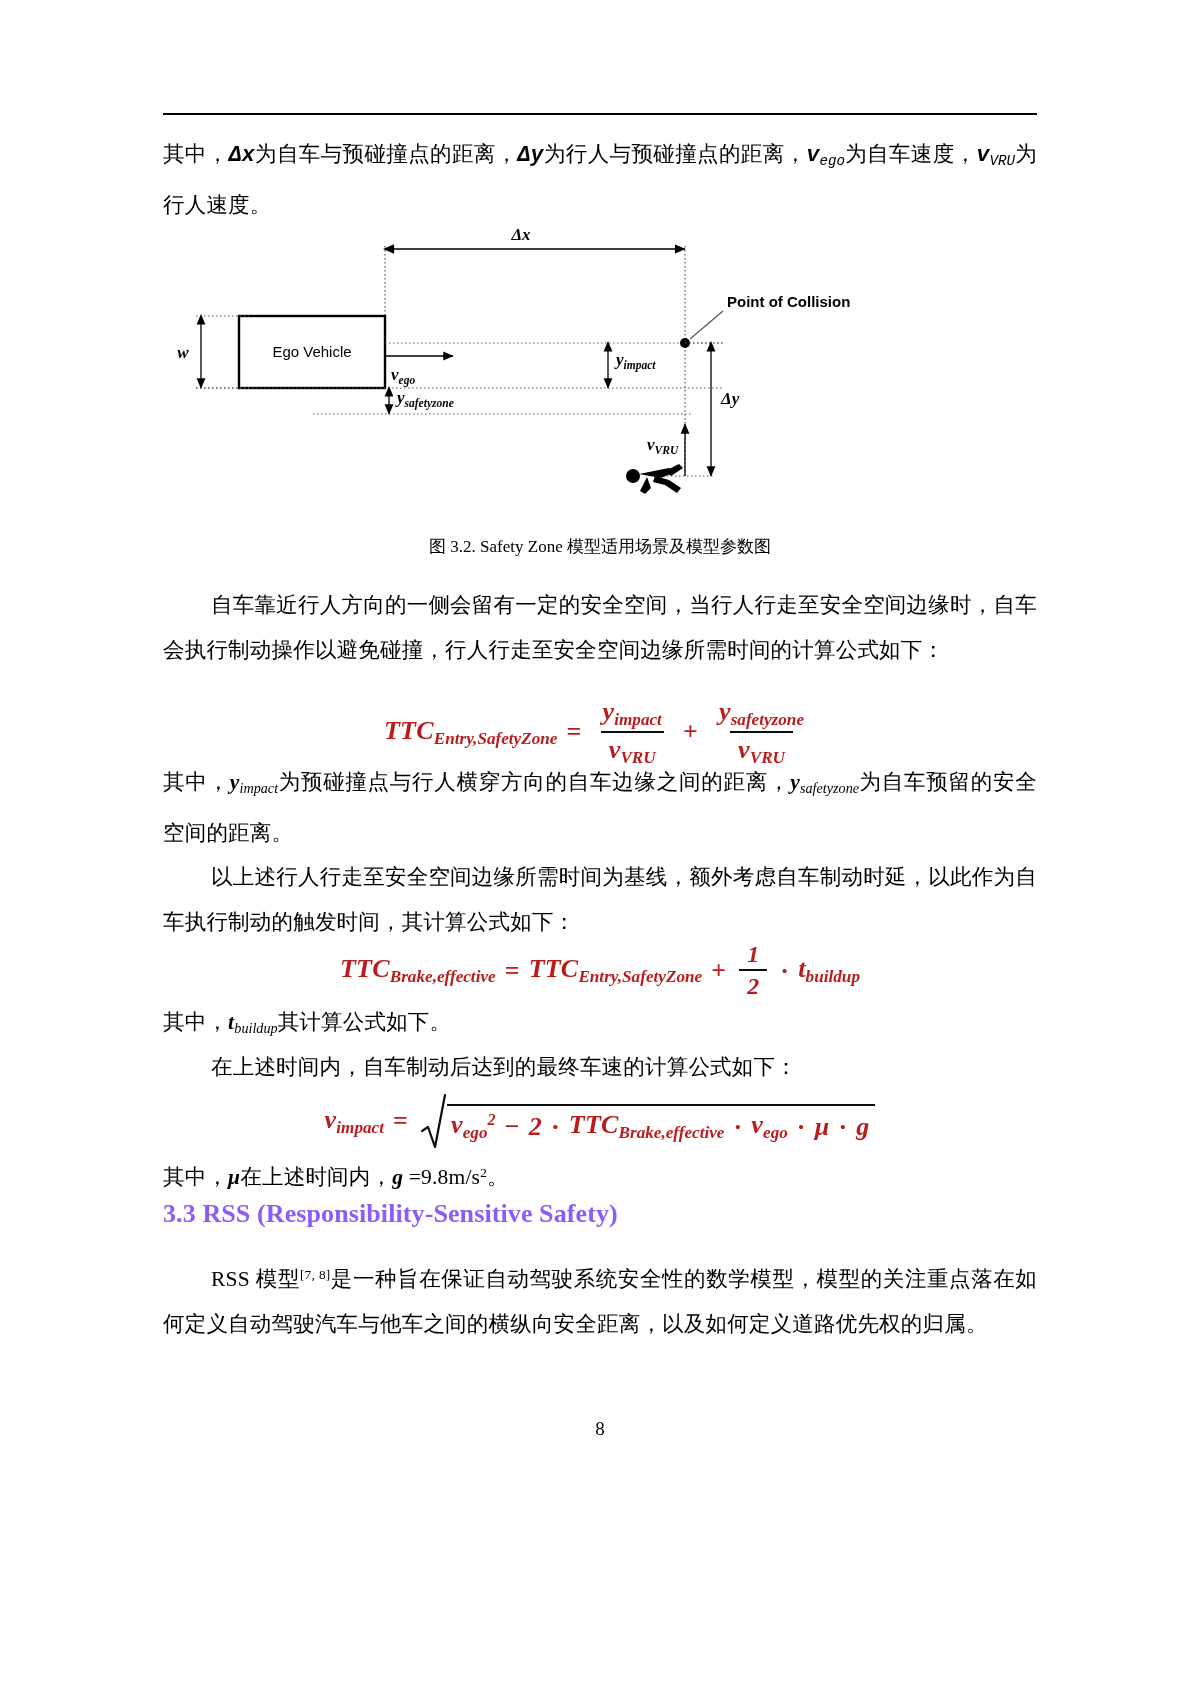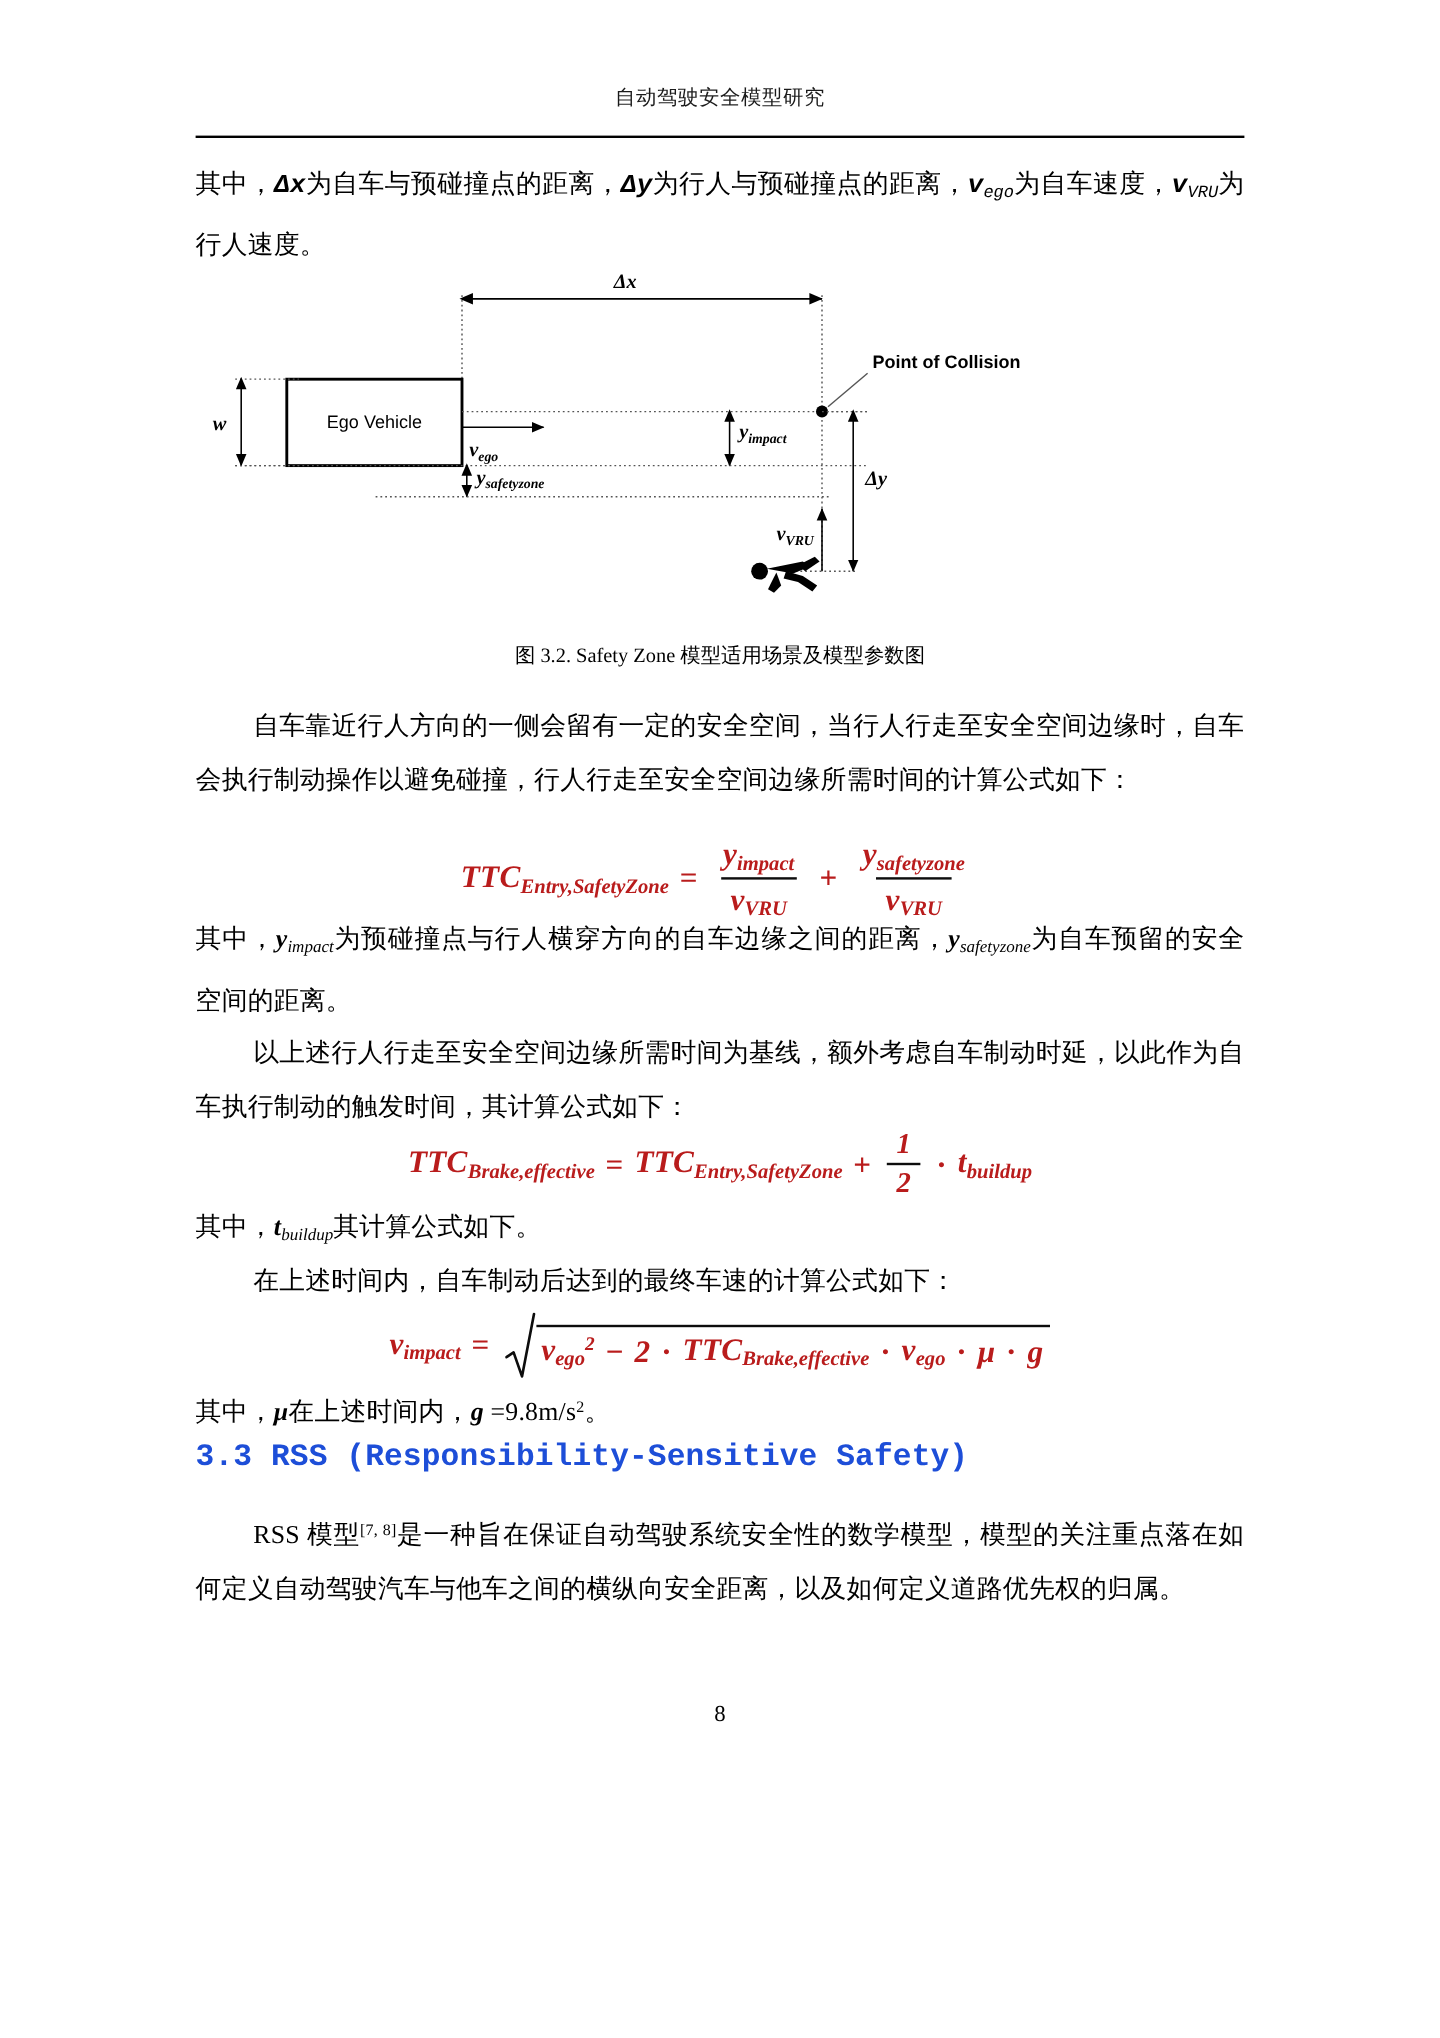--- a/index.html
+++ b/index.html
@@ -147,25 +147,25 @@
     padding: 4px 6px 6px 4px;
     display: flex;
     align-items: center;
   }
 
   
   .heading3 {
     position: absolute;
     left: 163px;
     width: 874px;
-    font-family: Liberation Mono, monospace;
+    font-family: Liberation Serif, serif;
     font-weight: bold;
     font-size: 26px;
     letter-spacing: 0.1px;
-    color: #1d4ed8;
+    color: #8b5cf6;
   }
 
   
   .page-number {
     position: absolute;
     left: 0;
     top: 1418px;
     width: 1200px;
     text-align: center;
     font-size: 19px;
@@ -191,23 +191,20 @@
     font-weight: bold;
     font-size: 11.5px;
     fill: #000;
   }
 </style>
 </head>
 <body>
 
 <div class="page">
 
-  <div class="header-area">
-    <span class="header-title">自动驾驶安全模型研究</span>
-  </div>
   <div class="header-rule"></div>
 
   <div class="content" style="top:133px;font-family:Liberation Mono, monospace;">
     <p class="body"><span>其中，</span><span class="bold-math">Δx</span><span>为自车与预碰撞点的距离，</span><span class="bold-math">Δy</span><span>为行人与预碰撞点的距离，</span><span class="bold-math">v</span><sub class="sb">ego</sub><span>为自车速度，</span><span class="bold-math">v</span><sub class="sb">VRU</sub><span>为行人速度。</span></p>
   </div>
 
   <div class="figure-wrap">
     <svg width="874" height="272" viewBox="0 0 874 272">
       <defs>
         <marker id="arrHead" markerWidth="9" markerHeight="9" refX="7.5" refY="4" orient="auto">

